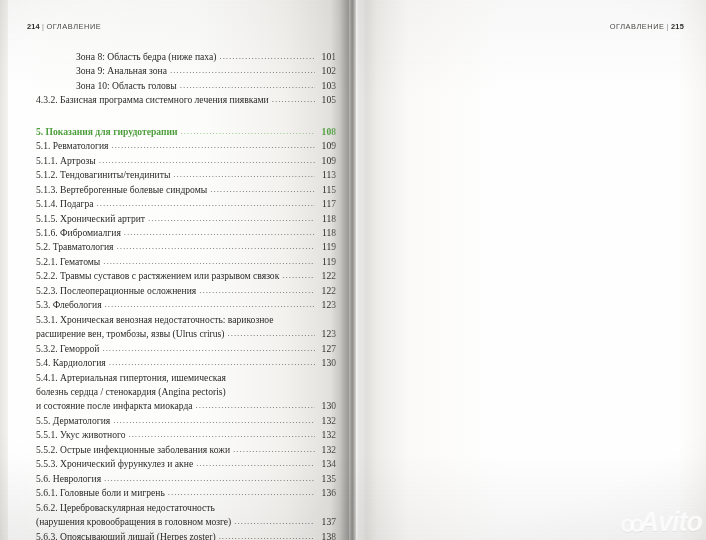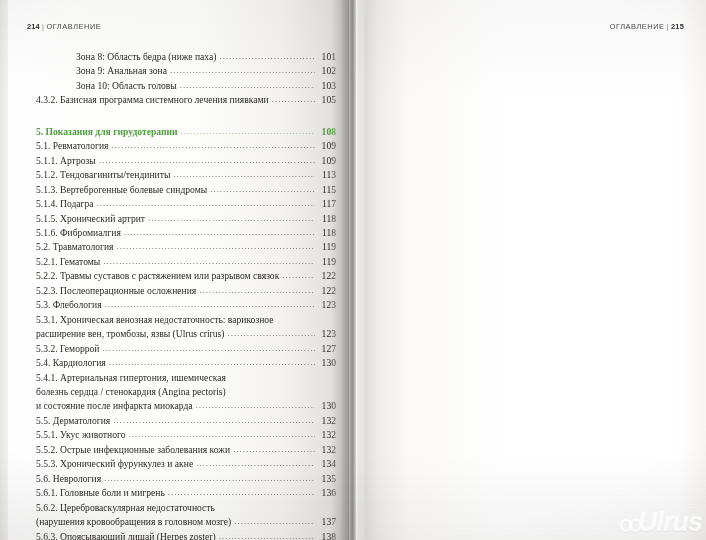--- a/index.html
+++ b/index.html
@@ -314,16 +314,16 @@
   <div class="gutter"></div>
   <div class="gutter-core"></div>
   <div class="sheen"></div>
 
   <div class="vignette"></div>
   <div class="noise"></div>
 
   <div class="watermark">
     <span class="dots-top">· · · · · ·</span>
     <span class="mark">oo</span>
-    <span>Ulrus</span>
+    <span>Avito</span>
   </div>
 
 </div>
 
 </body></html>

